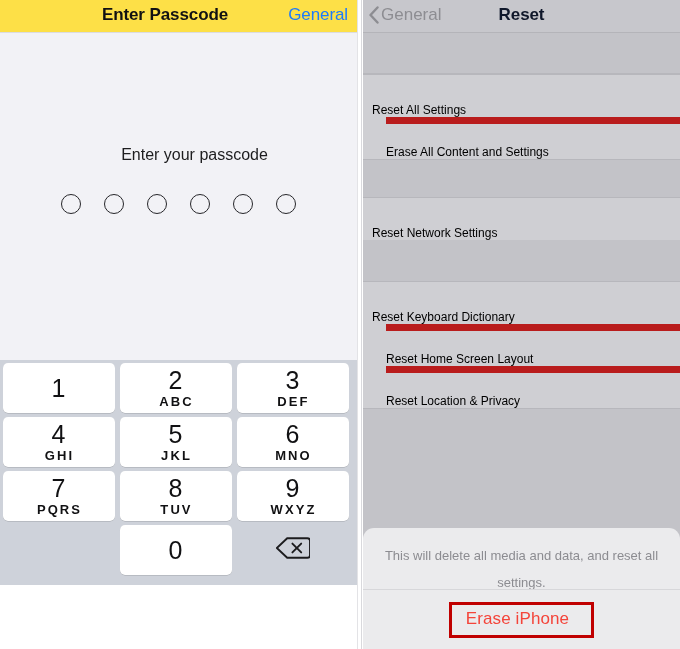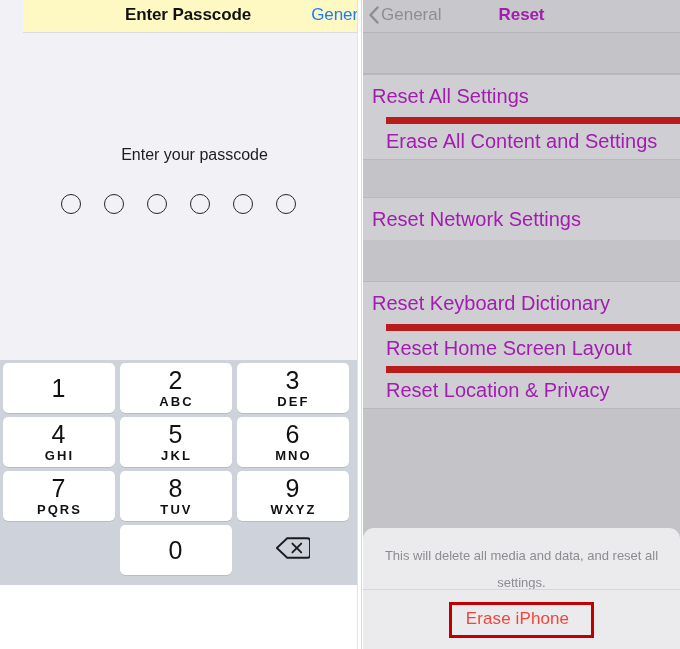--- a/index.html
+++ b/index.html
@@ -18,23 +18,22 @@
   
   #left-panel {
     position: absolute; left: 0; top: 0;
     width: 357px; height: 649px;
     background: #f2f2f6;
     overflow: hidden;
   }
   #lp-navbar {
     position: absolute; left: 0; top: 0;
     width: 357px; height: 33px;
-    background: #fef9c3;
+    background: #fde047;
     border-bottom: 1px solid #dcdce0;
-    margin-left: 23px;
   }
   #lp-title {
     position: absolute; left: 0; top: 5px; width: 330px;
     text-align: center;
     font-size: 17px; font-weight: bold; color: #111113;
     letter-spacing: -0.1px;
   }
   #lp-cancel {
     position: absolute; right: 9px; top: 5px;
     font-size: 17px; color: #1d7bfb;
@@ -117,40 +116,40 @@
     display: flex; align-items: center; gap: 1px;
     font-size: 17px; color: #8d8d92;
   }
   #rp-back-chev {
     display: inline-block; width: 12px; height: 18px;
     position: relative; top: 0px;
   }
   #rp-title {
     position: absolute; left: 0; top: 5px; width: 317px;
     text-align: center;
-    font-size: 17px; font-weight: bold; color: #a21caf;
+    font-size: 17px; font-weight: bold; color: #0f172a;
     letter-spacing: -0.1px;
   }
   #rp-gap-top {
     position: absolute; left: 0; top: 34px;
     width: 317px; height: 40px;
     background: #c3c3c8;
     border-bottom: 1px solid #b7b7bc;
   }
   .rp-group {
     position: absolute; left: 0; width: 317px;
     background: #cfcfd3;
     border-top: 1px solid #b7b7bc;
     border-bottom: 1px solid #b7b7bc;
   }
   .rp-row {
     height: 42px;
-    display: flex; align-items: center;
+    display: flex; align-items: flex-end;
     padding-left: 9px;
-    font-size: 20px; color: #a21caf;
+    font-size: 12px; color: #000000;
   }
   .rp-row + .rp-row {
     border-top: 7px solid #b91c1c;
     margin-left: 23px; padding-left: 0px;
   }
   .rp-gap {
     position: absolute; left: 0; width: 317px;
     background: #c3c3c8;
   }
 

